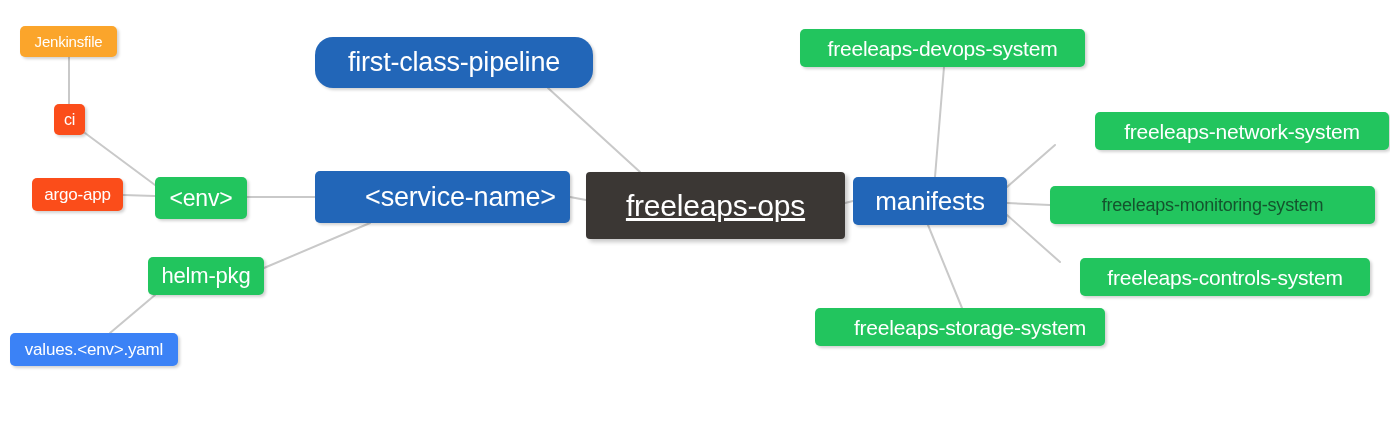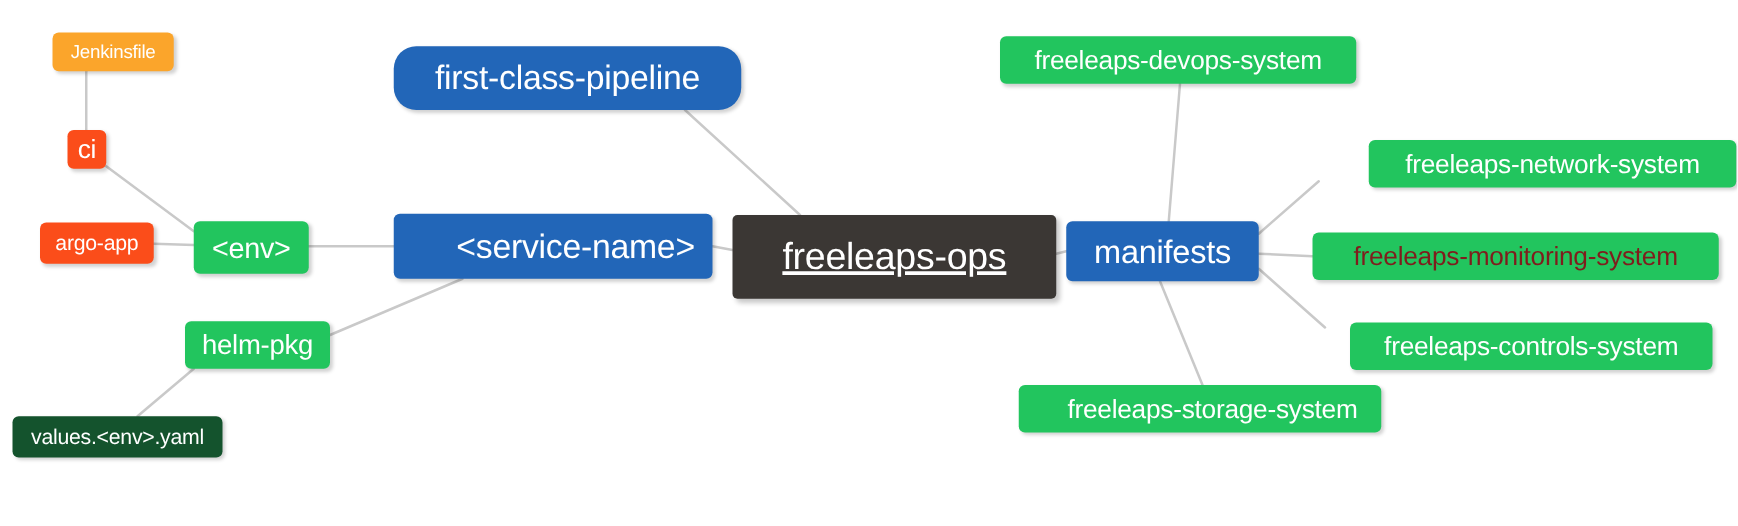--- a/index.html
+++ b/index.html
@@ -78,39 +78,39 @@
       </div>
       <div class="node" style="left: 315px; top: 37px; width: 278px; height: 51px; background: rgb(34, 102, 184); font-size: 27px; color: rgb(255, 255, 255); border-radius: 18px;">
         <span>first-class-pipeline</span>
       </div>
       <div class="node" style="left: 155px; top: 177px; width: 92px; height: 42px; background: rgb(34, 197, 94); font-size: 23px; color: rgb(255, 255, 255);">
         <span>&lt;env&gt;</span>
       </div>
       <div class="node" style="left: 148px; top: 257px; width: 116px; height: 38px; background: rgb(34, 197, 94); font-size: 22px; color: rgb(255, 255, 255);">
         <span>helm-pkg</span>
       </div>
-      <div class="node" style="left: 54px; top: 104px; width: 31px; height: 31px; background: rgb(251, 77, 26); font-size: 21px; color: rgb(255, 255, 255);">
+      <div class="node" style="left: 54px; top: 104px; width: 31px; height: 31px; background: rgb(251, 77, 26); font-size: 16px; color: rgb(255, 255, 255);">
         <span>ci</span>
       </div>
-      <div class="node" style="left: 20px; top: 26px; width: 97px; height: 31px; background: rgb(251, 165, 43); font-size: 15px; color: rgb(255, 255, 255); margin-left: 22px;">
+      <div class="node" style="left: 20px; top: 26px; width: 97px; height: 31px; background: rgb(251, 165, 43); font-size: 15px; color: rgb(255, 255, 255);">
         <span>Jenkinsfile</span>
       </div>
       <div class="node" style="left: 32px; top: 178px; width: 91px; height: 33px; background: rgb(251, 77, 26); font-size: 17px; color: rgb(255, 255, 255);">
         <span>argo-app</span>
       </div>
-      <div class="node" style="left: 10px; top: 333px; width: 168px; height: 33px; background: #14532d; font-size: 17px; color: rgb(255, 255, 255);">
+      <div class="node" style="left: 10px; top: 333px; width: 168px; height: 33px; background: #3b82f6; font-size: 17px; color: rgb(255, 255, 255);">
         <span>values.&lt;env&gt;.yaml</span>
       </div>
       <div class="node" style="left: 800px; top: 29px; width: 285px; height: 38px; background: rgb(34, 197, 94); font-size: 21px; color: rgb(255, 255, 255);">
         <span>freeleaps-devops-system</span>
       </div>
       <div class="node" style="left: 1055px; top: 112px; width: 294px; height: 38px; background: rgb(34, 197, 94); font-size: 21px; color: rgb(255, 255, 255); margin-left: 40px;">
         <span>freeleaps-network-system</span>
       </div>
-      <div class="node" style="left: 1050px; top: 186px; width: 325px; height: 38px; background: rgb(34, 197, 94); font-size: 21px; color: #7f1d1d;">
+      <div class="node" style="left: 1050px; top: 186px; width: 325px; height: 38px; background: rgb(34, 197, 94); font-size: 18px; color: #14532d;">
         <span>freeleaps-monitoring-system</span>
       </div>
       <div class="node" style="left: 1060px; top: 258px; width: 290px; height: 38px; background: rgb(34, 197, 94); font-size: 21px; color: rgb(255, 255, 255); margin-left: 20px;">
         <span>freeleaps-controls-system</span>
       </div>
       <div class="node" style="left: 815px; top: 308px; width: 290px; height: 38px; background: rgb(34, 197, 94); font-size: 21px; color: rgb(255, 255, 255); padding-left: 20px;">
         <span>freeleaps-storage-system</span>
       </div>
     </div>
 </div>

